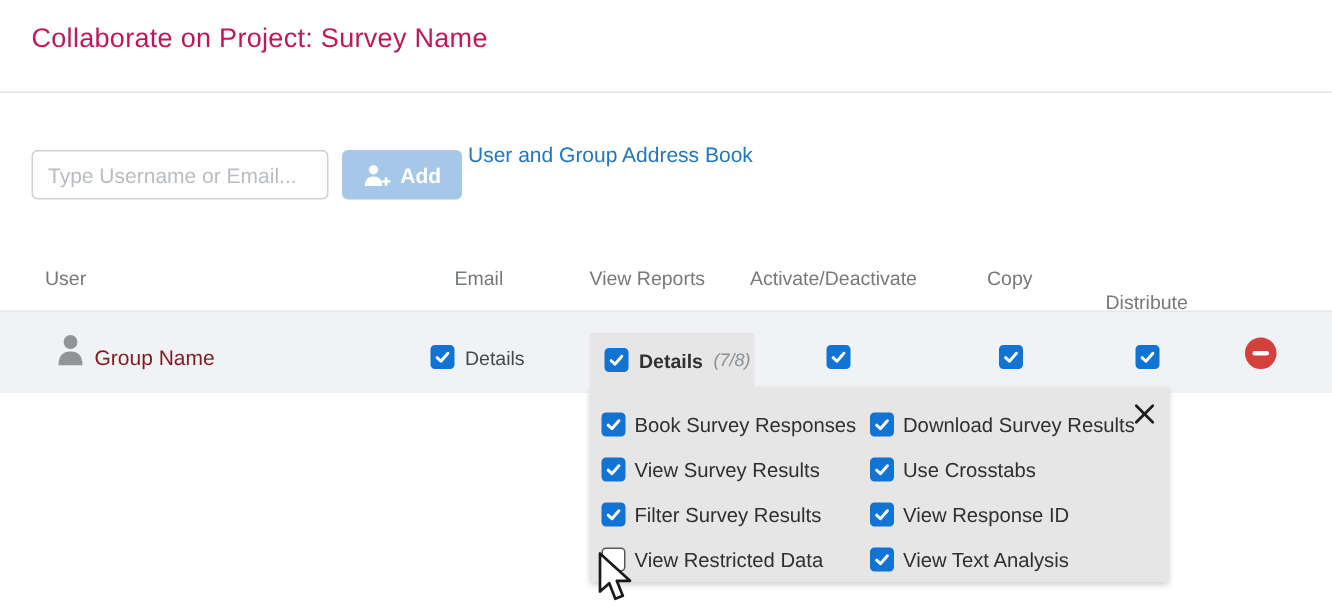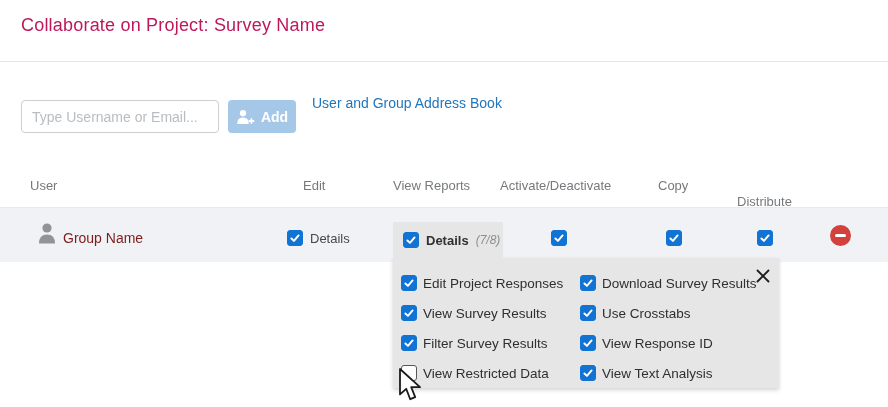--- a/index.html
+++ b/index.html
@@ -18,21 +18,21 @@
   }
   
   .user-input {
     position:absolute; left:21px; top:100px; width:198px; height:33px;
     border:1px solid #cfcfcf; border-radius:4px; box-sizing:border-box;
     padding:0 10px; font-size:14px; color:#444; outline:none;
     font-family:inherit;
   }
   .user-input::placeholder { color:#b9bdc1; }
   .add-btn {
-    position:absolute; left:228px; top:100px; width:68px; height:33px;
+    position:absolute; left:228px; top:100px; width:80px; height:33px;
     background:#a5c8e9; border:none; border-radius:4px; cursor:pointer;
     display:flex; align-items:center; justify-content:center; gap:6px;
     color:#ffffff; font-size:14px; font-weight:bold; font-family:inherit;
   }
   .address-link {
     position:absolute; left:312px; top:95px; font-size:14px;
     color:#2176bd; text-decoration:none; cursor:pointer;
   }
   
   .col-head { position:absolute; top:178px; font-size:13px; color:#76797c; }
@@ -113,21 +113,21 @@
         <rect x="12.4" y="11.1" width="6" height="1.8" rx="0.9" fill="#ffffff"></rect>
         <rect x="14.5" y="9" width="1.8" height="6" rx="0.9" fill="#ffffff"></rect>
       </svg>
     </span>
     <span>Add</span>
   </button>
 
   <a class="address-link">User and Group Address Book</a>
 
   <div class="col-head col-user">User</div>
-  <div class="col-head col-edit">Edit</div>
+  <div class="col-head col-edit">Email</div>
   <div class="col-head col-viewreports">View Reports</div>
   <div class="col-head col-activate">Activate/Deactivate</div>
   <div class="col-head col-copy">Copy</div>
   <div class="col-head col-distribute">Distribute</div>
 
   <div class="row"></div>
 
   <span class="row-user-icon">
     <svg width="20" height="22" viewBox="0 0 20 22">
       <circle cx="10" cy="6" r="4.6" fill="#919497"></circle>
@@ -175,21 +175,21 @@
     <span class="tab-count">(7/8)</span>
   </div>
 
   <div class="perm-popup">
     <div class="perm-item">
       <span class="cb checked">
         <svg width="12" height="12" viewBox="0 0 16 16">
             <path d="M3.2 8.6 L6.6 11.8 L12.8 4.6" fill="none" stroke="#fff" stroke-width="2.6" stroke-linecap="round" stroke-linejoin="round"></path>
           </svg>
       </span>
-      <span>Edit Project Responses</span>
+      <span>Book Survey Responses</span>
     </div>
     <div class="perm-item">
       <span class="cb checked">
         <svg width="12" height="12" viewBox="0 0 16 16">
             <path d="M3.2 8.6 L6.6 11.8 L12.8 4.6" fill="none" stroke="#fff" stroke-width="2.6" stroke-linecap="round" stroke-linejoin="round"></path>
           </svg>
       </span>
       <span>Download Survey Results</span>
     </div>
     <div class="perm-item">

